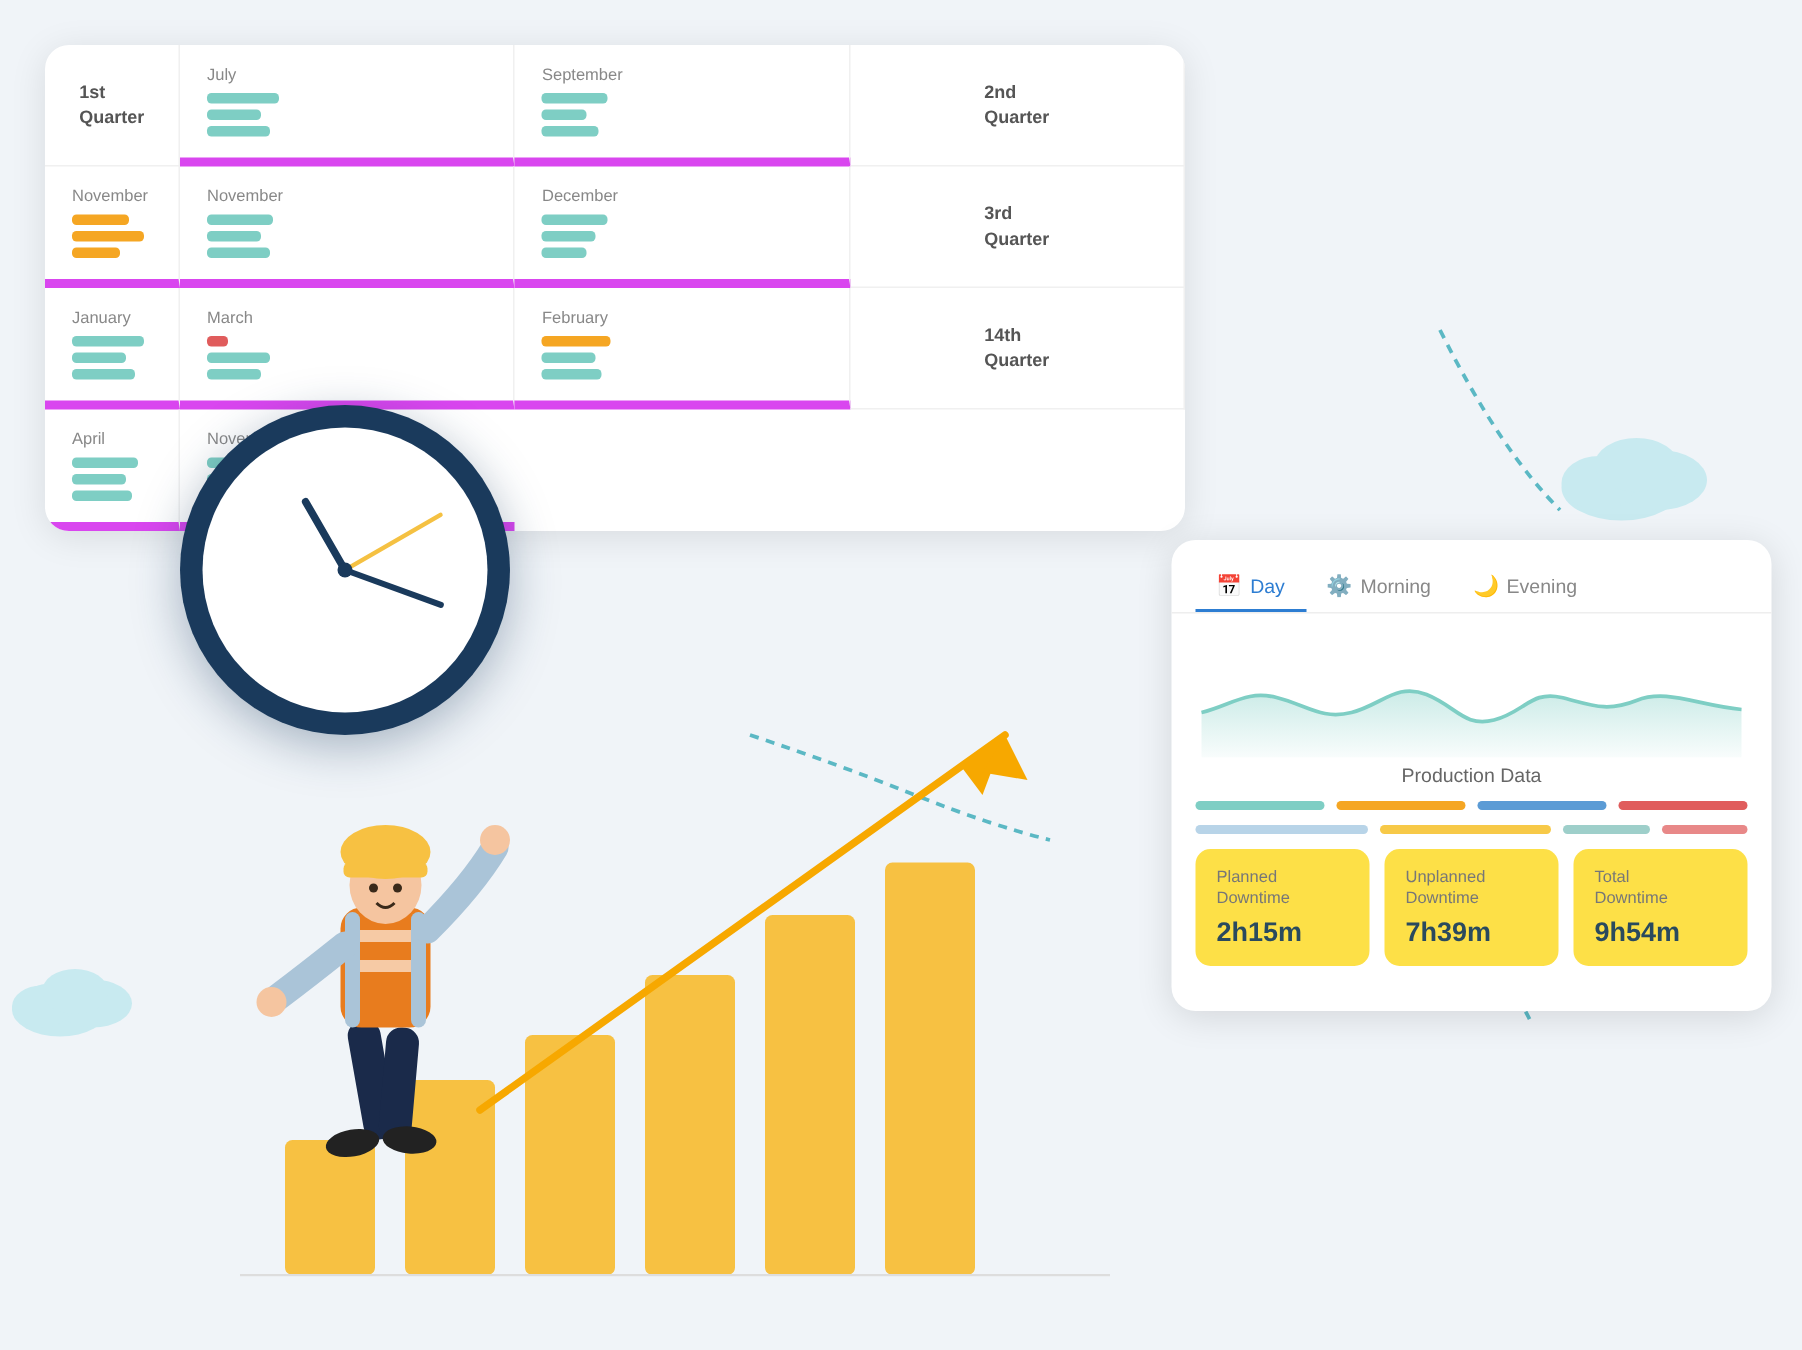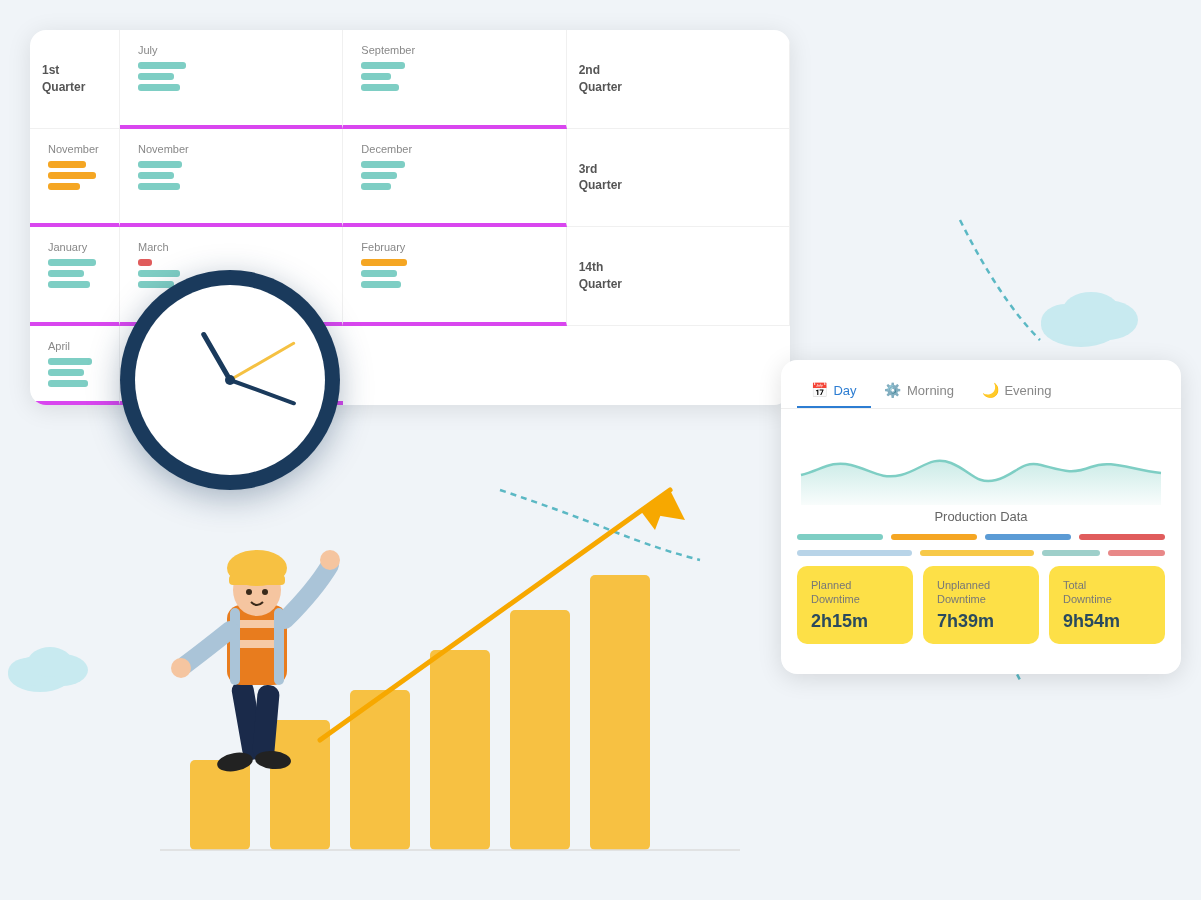--- a/index.html
+++ b/index.html
@@ -23,36 +23,36 @@
       box-shadow: 0 4px 24px rgba(0,0,0,0.10);
       overflow: hidden;
       z-index: 2;
     }
     .q-grid {
       display: grid;
       grid-template-columns: 90px 1fr 1fr 1fr;
       border-collapse: collapse;
     }
     .q-label-cell {
-      padding: 32px 12px;
+      padding: 14px 12px;
       border-bottom: 1px solid #f0f0f0;
       border-right: 1px solid #f0f0f0;
       display: flex;
       align-items: center;
-      justify-content: flex-start;
+      justify-content: center;
     }
     .q-label {
       font-size: 12px;
       font-weight: 600;
       color: #555;
       line-height: 1.4;
     }
     .q-month-cell {
       padding: 14px 18px;
-      border-bottom: 4px solid #d946ef;
+      border-bottom: 6px solid #d946ef;
       border-right: 1px solid #f0f0f0;
     }
     .q-month-cell:last-child { border-right: none; }
     .month-name {
       font-size: 11px;
       color: #888;
       margin-bottom: 6px;
     }
     .bar-group { display: flex; flex-direction: column; gap: 4px; }
     .bar-row { display: flex; gap: 3px; align-items: center; }

